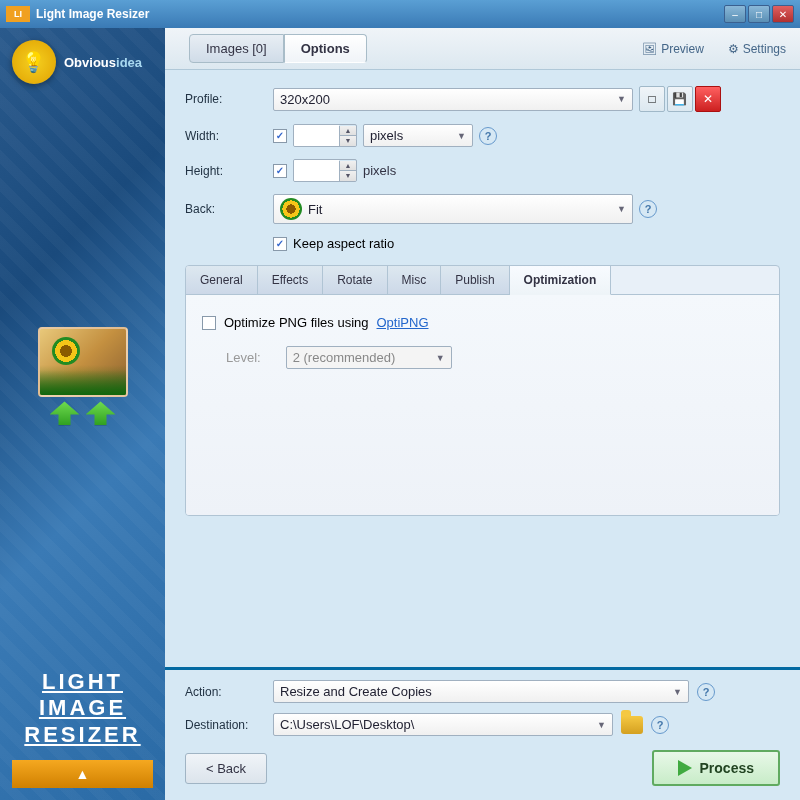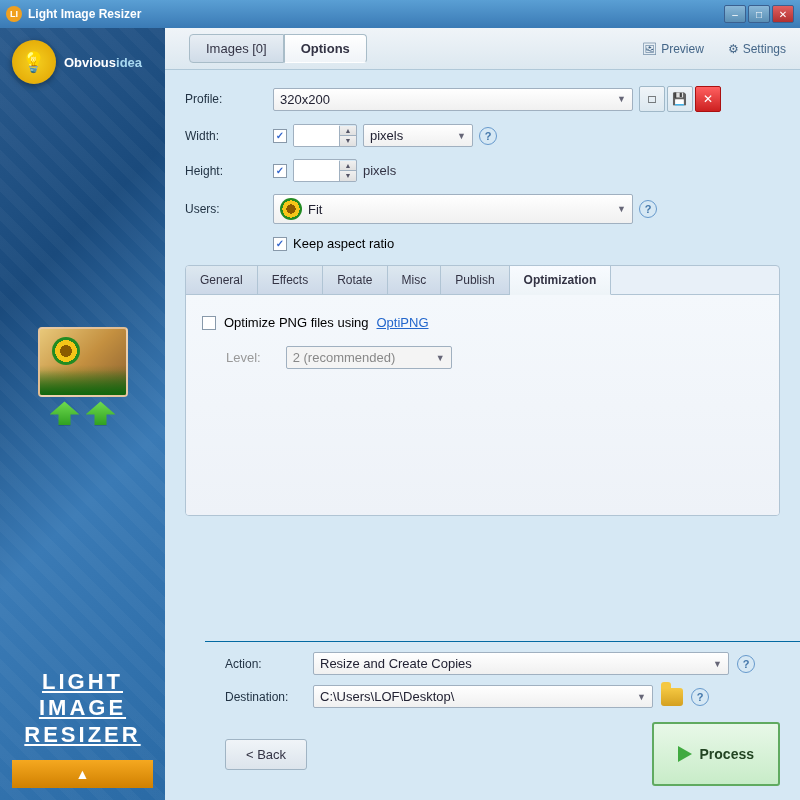--- a/index.html
+++ b/index.html
@@ -23,23 +23,23 @@
       background: linear-gradient(to bottom, #8ab8d8, #5a8fb5);
       border: 1px solid #3a6090;
       color: white; font-size: 10px;
       display: flex; align-items: center; justify-content: center;
       cursor: pointer; border-radius: 2px;
     }
     .title-btn.close { background: linear-gradient(to bottom, #e06060, #b03030); }
 
     
     .app-icon-title {
-      width: 16px; height: 16px;
+      width: 24px; height: 16px;
       background: #f0a020;
-      border-radius: 8px;
+      border-radius: 0;
       display: flex; align-items: center; justify-content: center;
       font-size: 9px; font-weight: bold; color: white;
     }
 
     
     .app-body {
       display: flex;
       height: 772px;
     }
 
@@ -331,22 +331,21 @@
     .tab-content {
       padding: 20px 16px;
       min-height: 220px;
       background: linear-gradient(to bottom, #f4f8fc, #eef2f8);
     }
 
     
     .bottom-area {
       padding: 10px 20px;
       background: #d6e8f4;
-      border-top: 1px solid #0369a1;
-      margin-left: 40px;
+      border-top: 3px solid #0369a1;
     }
     .bottom-row {
       display: flex;
       align-items: center;
       margin-bottom: 10px;
       gap: 8px;
     }
     .bottom-btns {
       display: flex;
       justify-content: space-between;
@@ -356,21 +355,21 @@
     .back-btn {
       padding: 7px 20px;
       background: linear-gradient(to bottom, #f0f4f8, #dce4ec);
       border: 1px solid #a0b4c4;
       border-radius: 3px;
       cursor: pointer;
       font-size: 13px;
       color: #334;
     }
     .process-btn {
-      padding: 22px 24px;
+      padding: 8px 24px;
       background: linear-gradient(to bottom, #e8f8e8, #c8ecc8);
       border: 2px solid #60aa60;
       border-radius: 3px;
       cursor: pointer;
       font-size: 14px;
       font-weight: bold;
       color: #224422;
       display: flex;
       align-items: center;
       gap: 8px;
@@ -533,21 +532,21 @@
             <div class="spinbox-btns">
               <button class="spinbox-btn">▲</button>
               <button class="spinbox-btn">▼</button>
             </div>
           </div>
           <span class="pixels-label">pixels</span>
         </div>
       </div>
 
       <div class="form-row">
-        <span class="form-label">Users:</span>
+        <span class="form-label">Back:</span>
         <div class="form-control-group">
           <div class="dropdown mode-dropdown">
             <div style="display:flex;align-items:center;gap:6px;">
               <div style="width:22px;height:22px;background:radial-gradient(circle at 50% 50%,#8b5a00 30%,#f5c518 30%,#f5c518 55%,#228b22 55%);border-radius:50%;"></div>
               <span>Fit</span>
             </div>
             <span class="arrow">▼</span>
           </div>
           <div class="help-icon">?</div>
         </div>

